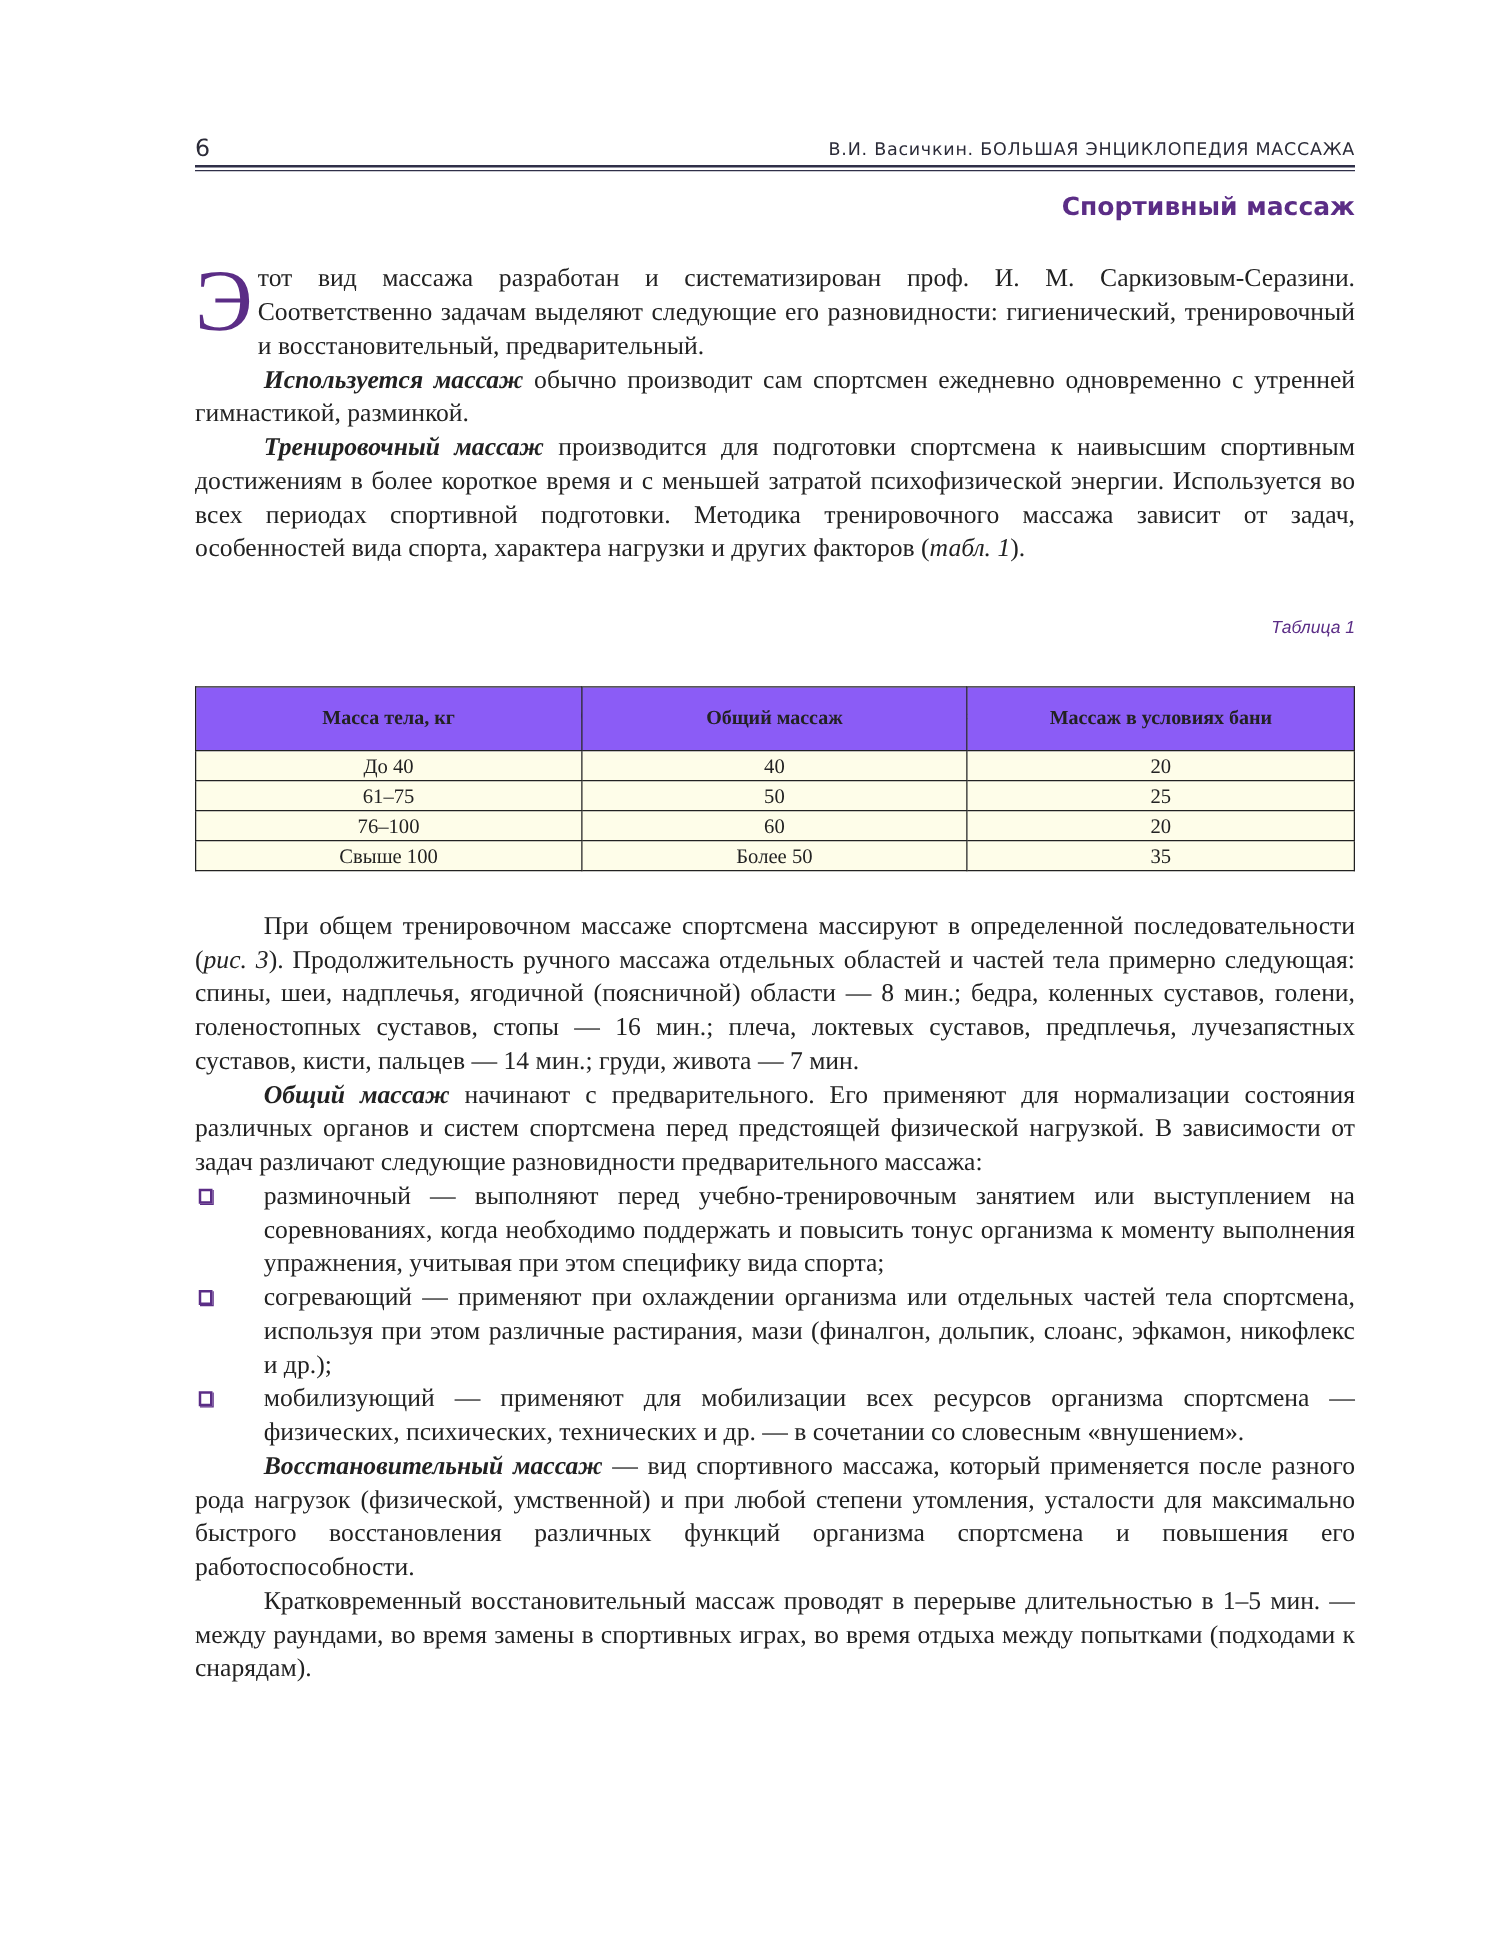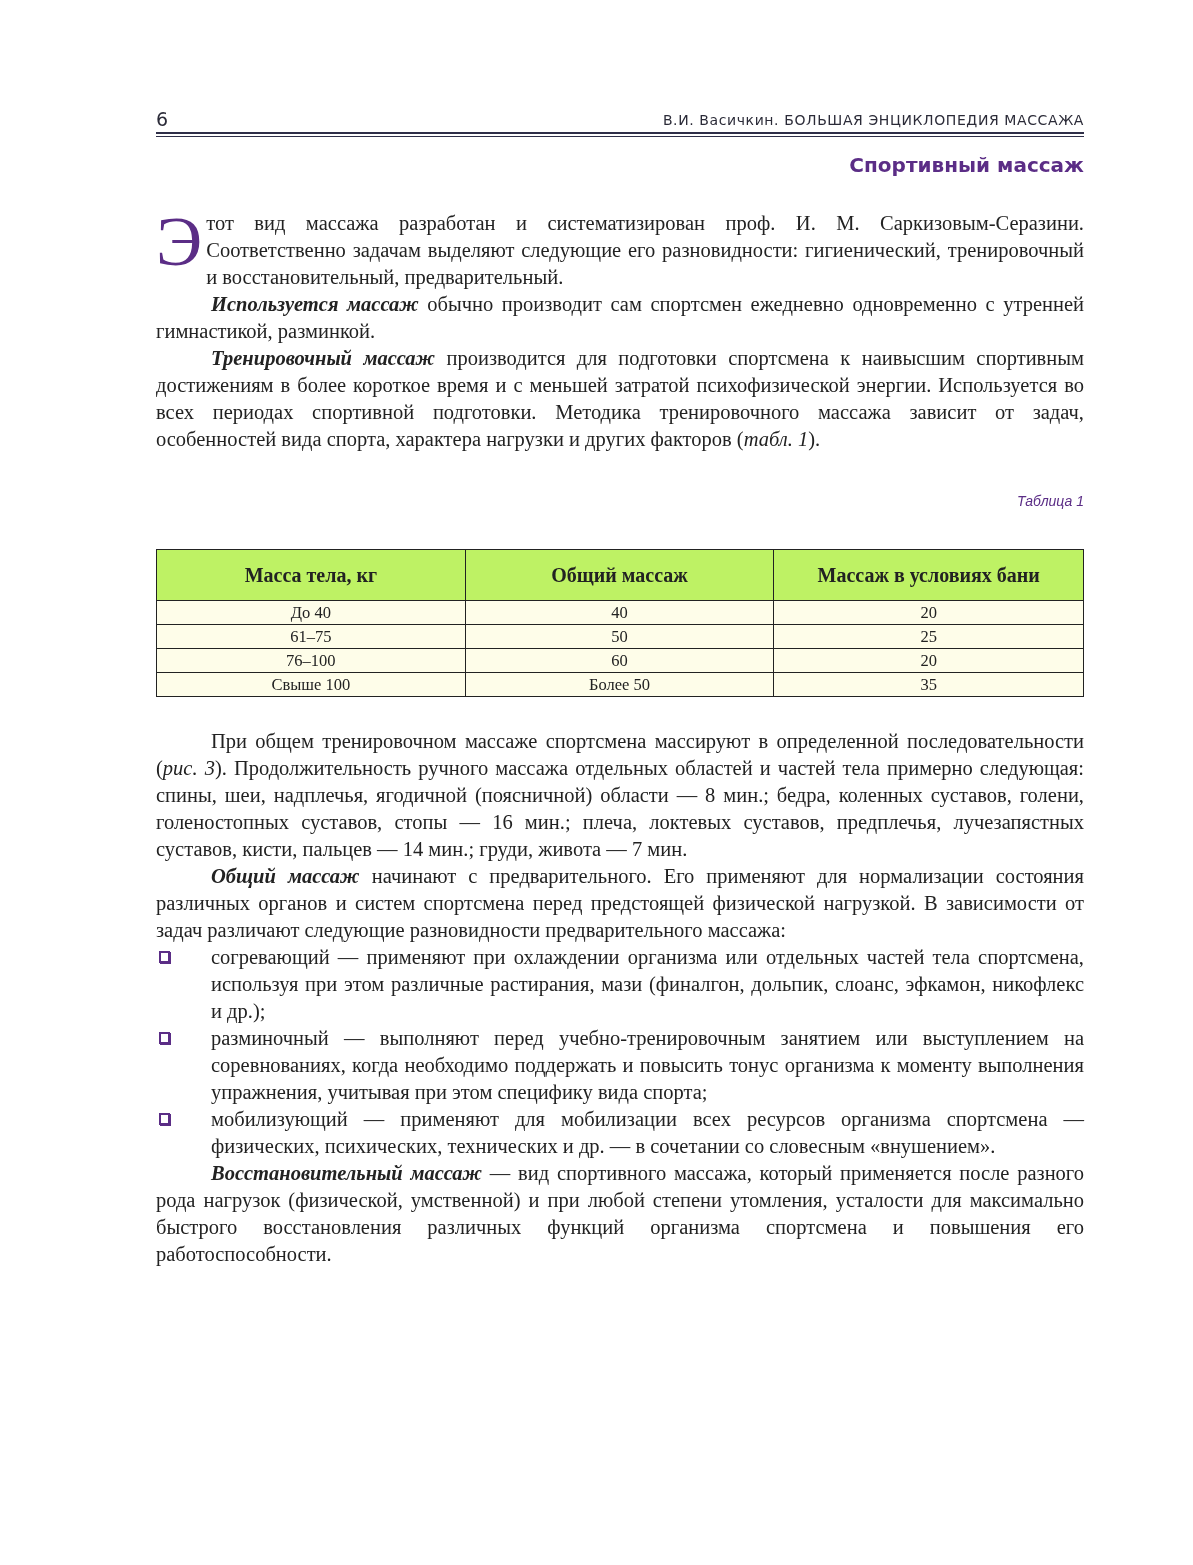--- a/index.html
+++ b/index.html
@@ -41,21 +41,21 @@
   }
   .table-title {
     position: absolute; top: 520px; left: 0; width: 928px; text-align: center;
     font-family: "Liberation Sans", sans-serif; font-weight: bold; font-size: 13.5px; color: #5b2d86; margin-top: 45px;
   }
   table.data {
     position: absolute; top: 549px; left: 0; width: 928px; border-collapse: collapse;
     font-family: "Liberation Serif", serif; font-size: 16.5px; color: #222;
   }
   table.data th, table.data td { border: 1.5px solid #222; text-align: center; padding: 0; }
-  table.data th { background: #bef264; height: 50px; font-weight: bold; font-size: 20px; }
+  table.data th { background: #8b5cf6; height: 50px; font-weight: bold; font-size: 16px; }
   table.data td { background: #fefde9; height: 23px; line-height: 23px; }
 
   ul.bullets { list-style: none; margin: 0; padding: 0; }
   ul.bullets li { position: relative; padding-left: 55px; }
   .bullet-icon {
     position: absolute; left: 3px; top: 7px; width: 11px; height: 12px;
     border: 2px solid #5b2d86; box-shadow: 1px 1px 0 #5b2d86; background: #fff; box-sizing: border-box;
   }
 </style>
 </head>
@@ -122,29 +122,32 @@
   <div class="body-text" style="top:728px;">
     <p class="indent">
       <span>При общем тренировочном массаже спортсмена массируют в определенной последовательности (</span><span class="ital">рис. 3</span><span>). Продолжительность ручного массажа отдельных областей и частей тела примерно следующая: спины, шеи, надплечья, ягодичной (поясничной) области — 8 мин.; бедра, коленных суставов, голени, голеностопных суставов, стопы — 16 мин.; плеча, локтевых суставов, предплечья, лучезапястных суставов, кисти, пальцев — 14 мин.; груди, живота — 7 мин.</span>
     </p>
     <p class="indent">
       <span class="term">Общий массаж</span><span> начинают с предварительного. Его применяют для нормализации состояния различных органов и систем спортсмена перед предстоящей физической нагрузкой. В зависимости от задач различают следующие разновидности предварительного массажа:</span>
     </p>
     <ul class="bullets">
       <li>
         <span class="bullet-icon"></span>
-        <span>согревающий — применяют при охлаждении организма или отдельных частей тела спортсмена, используя при этом различные растирания, мази (финалгон, дольпик, слоанс, эфкамон, никофлекс и др.);</span>
+        <span>разминочный — выполняют перед учебно-тренировочным занятием или выступлением на соревнованиях, когда необходимо поддержать и повысить тонус организма к моменту выполнения упражнения, учитывая при этом специфику вида спорта;</span>
       </li>
       <li>
         <span class="bullet-icon"></span>
-        <span>разминочный — выполняют перед учебно-тренировочным занятием или выступлением на соревнованиях, когда необходимо поддержать и повысить тонус организма к моменту выполнения упражнения, учитывая при этом специфику вида спорта;</span>
+        <span>согревающий — применяют при охлаждении организма или отдельных частей тела спортсмена, используя при этом различные растирания, мази (финалгон, дольпик, слоанс, эфкамон, никофлекс и др.);</span>
       </li>
       <li>
         <span class="bullet-icon"></span>
         <span>мобилизующий — применяют для мобилизации всех ресурсов организма спортсмена — физических, психических, технических и др. — в сочетании со словесным «внушением».</span>
       </li>
     </ul>
     <p class="indent">
       <span class="term">Восстановительный массаж</span><span> — вид спортивного массажа, который применяется после разного рода нагрузок (физической, умственной) и при любой степени утомления, усталости для максимально быстрого восстановления различных функций организма спортсмена и повышения его работоспособности.</span>
     </p>
+    <p class="indent">
+      <span>Кратковременный восстановительный массаж проводят в перерыве длительностью в 1–5 мин. — между раундами, во время замены в спортивных играх, во время отдыха между попытками (подходами к снарядам).</span>
+    </p>
   </div>
 
 </div>
 
 </body></html>

